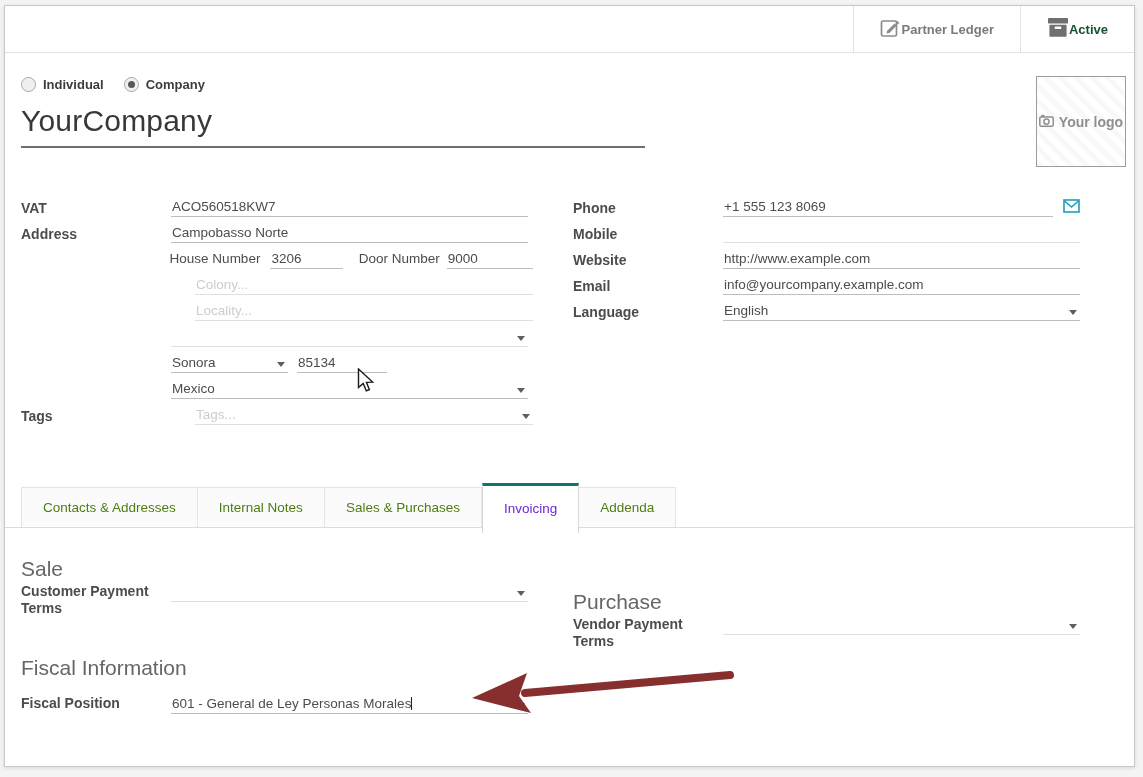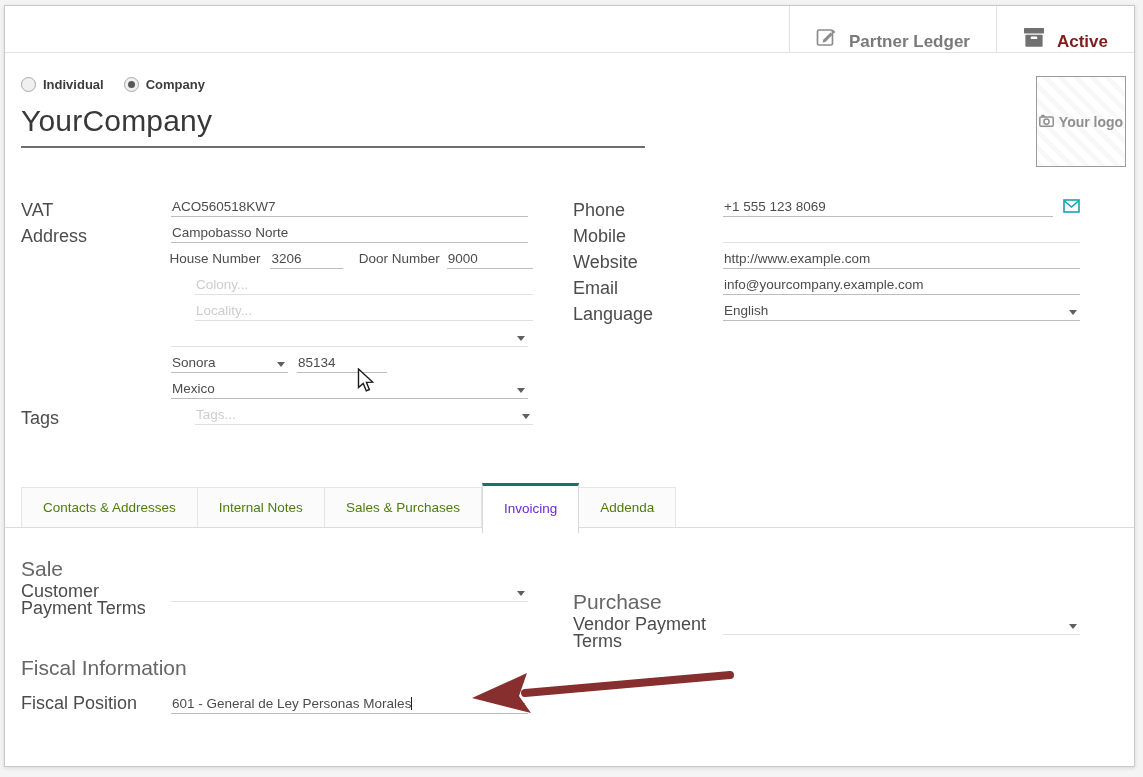--- a/index.html
+++ b/index.html
@@ -15,25 +15,25 @@
     background:#fff; border:1px solid #c9c9c9;
     box-shadow:0 1px 4px rgba(0,0,0,.12);
   }
   
   .statusbar {
     position:absolute; top:0; left:0; right:0; height:47px;
     border-bottom:1px solid #e2e2e2;
     display:flex; justify-content:flex-end; background:#fff;
   }
   .sb-btn {
-    display:flex; align-items:flex-end; gap:12px; padding:0 26px;
+    display:flex; align-items:center; padding:0 26px;
     border-left:1px solid #e2e2e2; cursor:pointer;
-    font-size:17px; color:#7a7a7a; font-weight:bold;
-  }
-  .sb-btn .green { color:#7f1d1d; }
+    font-size:13px; color:#7a7a7a; font-weight:bold;
+  }
+  .sb-btn .green { color:#14532d; }
   
   .radio-row { position:absolute; left:16px; top:71px; display:flex; gap:20px; align-items:center; }
   .radio-opt { display:flex; align-items:center; gap:7px; cursor:pointer; }
   .radio-circle {
     width:15px; height:15px; border-radius:50%;
     border:1px solid #a8a8a8; background:#f0f0f0;
     display:flex; align-items:center; justify-content:center;
   }
   .radio-circle.checked::after {
     content:""; width:7px; height:7px; border-radius:50%; background:#585858;
@@ -49,21 +49,21 @@
     border:1px solid #9c9c9c; cursor:pointer;
     background:repeating-linear-gradient(45deg, rgba(0,0,0,.028) 0 5px, transparent 5px 11px);
     display:flex; align-items:center; justify-content:center; gap:5px;
     color:#8f8f8f; font-size:14px; font-weight:bold; white-space:nowrap;
   }
   
   .group { position:absolute; top:191px; }
   .group-left  { left:16px;  width:512px; }
   .group-right { left:568px; width:515px; }
   .row { display:flex; height:26px; }
-  .lbl { width:150px; font-size:18px; font-weight:normal; color:#4c4c4c; padding-top:3px; }
+  .lbl { width:150px; font-size:14px; font-weight:bold; color:#4c4c4c; padding-top:3px; }
   .fld {
     position:relative; height:20px; border-bottom:1px solid #bdbdbd;
     font-size:13.5px; color:#4c4c4c; padding:2px 3px 0 1px; white-space:nowrap; cursor:text;
   }
   .fld.empty { border-bottom-color:#e0e0e0; }
   .fld.ph { color:#cdcdcd; border-bottom-color:#e0e0e0;margin-left:32px; }
   .fld.sel { cursor:pointer; }
   .w-full { width:357px; }
   .caret {
     position:absolute; right:3px; top:9px; width:0; height:0;

